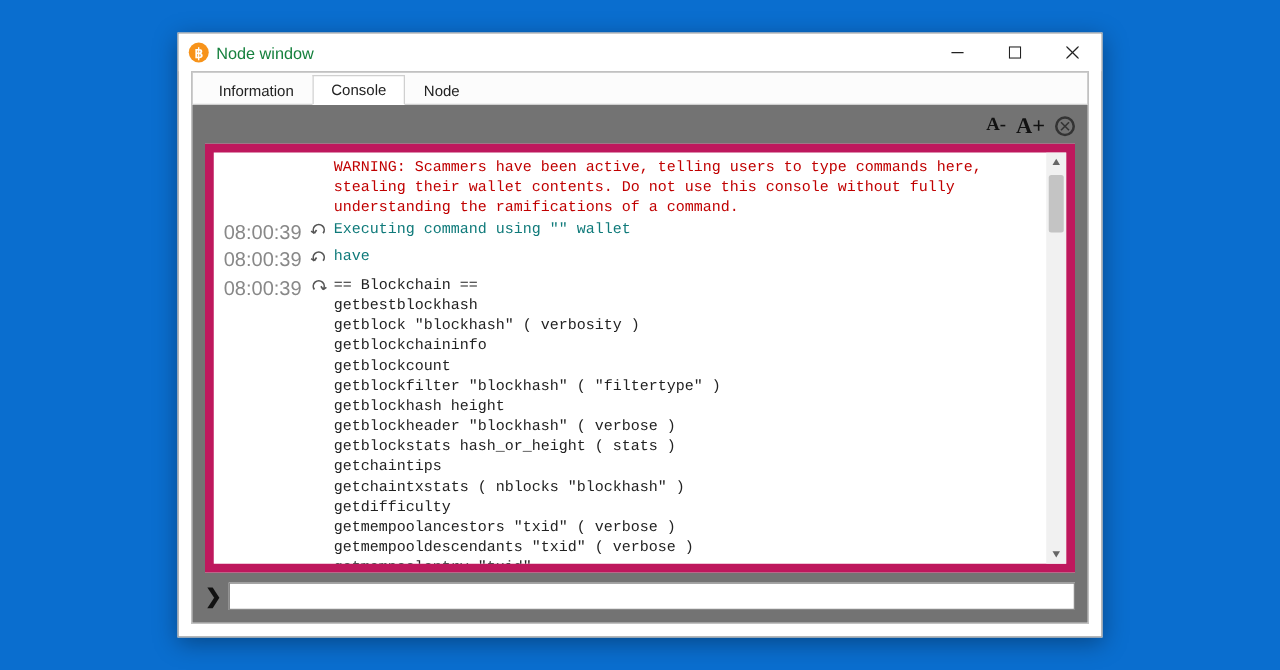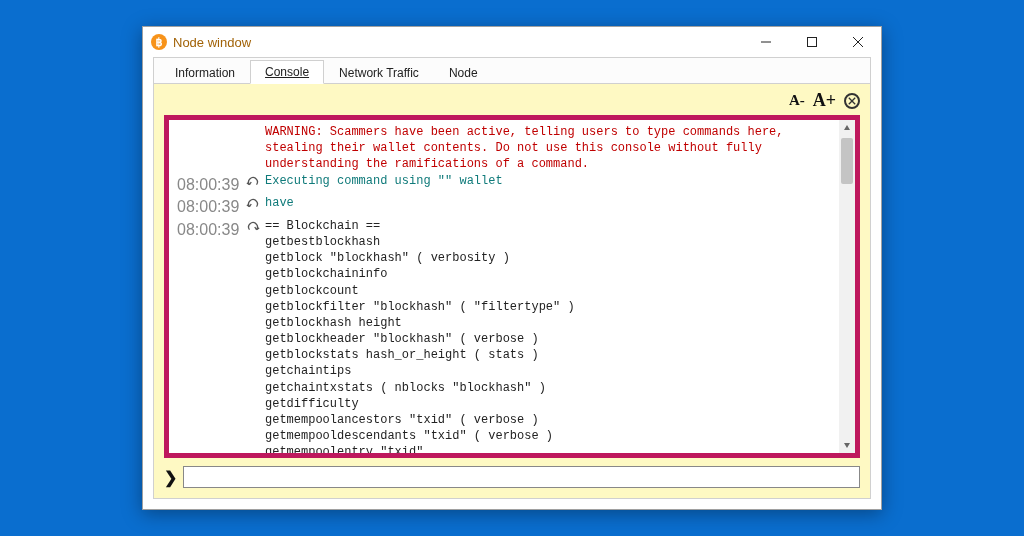--- a/index.html
+++ b/index.html
@@ -36,35 +36,35 @@
     border-radius: 50%;
     background: #f7931a;
     display: inline-flex;
     align-items: center;
     justify-content: center;
     color: #fff;
     font-size: 11px;
     font-weight: bold;
     margin-right: 6px;
   }
-  .titlebar .title { flex: 0 0 auto; color: #a16207; }
+  .titlebar .title { flex: 0 0 auto; color: #15803d; }
   .titlebar .spacer { flex: 1 1 auto; }
   .titlebar .winbtn {
     width: 46px; height: 30px;
     display: inline-flex; align-items: center; justify-content: center;
     color: #222;
   }
   .titlebar .winbtn svg { width: 10px; height: 10px; }
   .inner {
     flex: 1 1 auto;
     margin: 0 10px 10px 10px;
     border: 1px solid #d0d0d0;
     display: flex;
     flex-direction: column;
-    background: #fef9c3;
+    background: #737373;
   }
   .tabs {
     display: flex;
     align-items: flex-end;
     height: 26px;
     background: #fcfcfc;
     border-bottom: 1px solid #d0d0d0;
     padding-left: 6px;
     gap: 0;
   }
@@ -74,42 +74,41 @@
     border-bottom: none;
     color: #222;
     position: relative;
     top: 1px;
     font-size: 12px;
   }
   .tab.active {
     background: #fff;
     border-color: #d0d0d0;
     border-bottom: 1px solid #fff;
-    text-decoration: underline;
   }
   .toolbar {
     display: flex;
     justify-content: flex-end;
     align-items: center;
     gap: 8px;
     padding: 6px 10px 4px 10px;
   }
   .font-btn { font-weight: bold; font-family: Georgia, serif; color:#111; }
   .font-btn.small { font-size: 15px; }
   .font-btn.big { font-size: 18px; }
   .clear-btn {
     width: 16px; height: 16px;
     border: 2px solid #333; border-radius: 50%;
     display: inline-flex; align-items:center; justify-content:center;
   }
   .clear-btn svg { width: 8px; height:8px; }
   .console {
     flex: 1 1 auto;
     margin: 0 10px;
-    border: 5px solid #be185d;
+    border: 7px solid #be185d;
     position: relative;
     overflow: hidden;
     background: #fff;
   }
   .scroll {
     position: absolute; inset: 0;
     overflow: hidden;
     padding: 4px 18px 4px 8px;
   }
   .row { display: flex; align-items: flex-start; line-height: 1.35; }
@@ -188,21 +187,20 @@
           <line x1="10" y1="0" x2="0" y2="10" stroke="#222" stroke-width="1"></line>
         </svg>
     </span>
   </div>
 
   <div class="inner">
 
     <div class="tabs">
       <div class="tab">Information</div>
       <div class="tab active">Console</div>
-      <div class="tab">Network Traffic</div>
       <div class="tab">Node</div>
     </div>
 
     <div class="toolbar">
       <span class="font-btn small">A-</span>
       <span class="font-btn big">A+</span>
       <span class="clear-btn">
         <svg viewBox="0 0 10 10">
             <line x1="1" y1="1" x2="9" y2="9" stroke="#333" stroke-width="1.6"></line>
             <line x1="9" y1="1" x2="1" y2="9" stroke="#333" stroke-width="1.6"></line>

